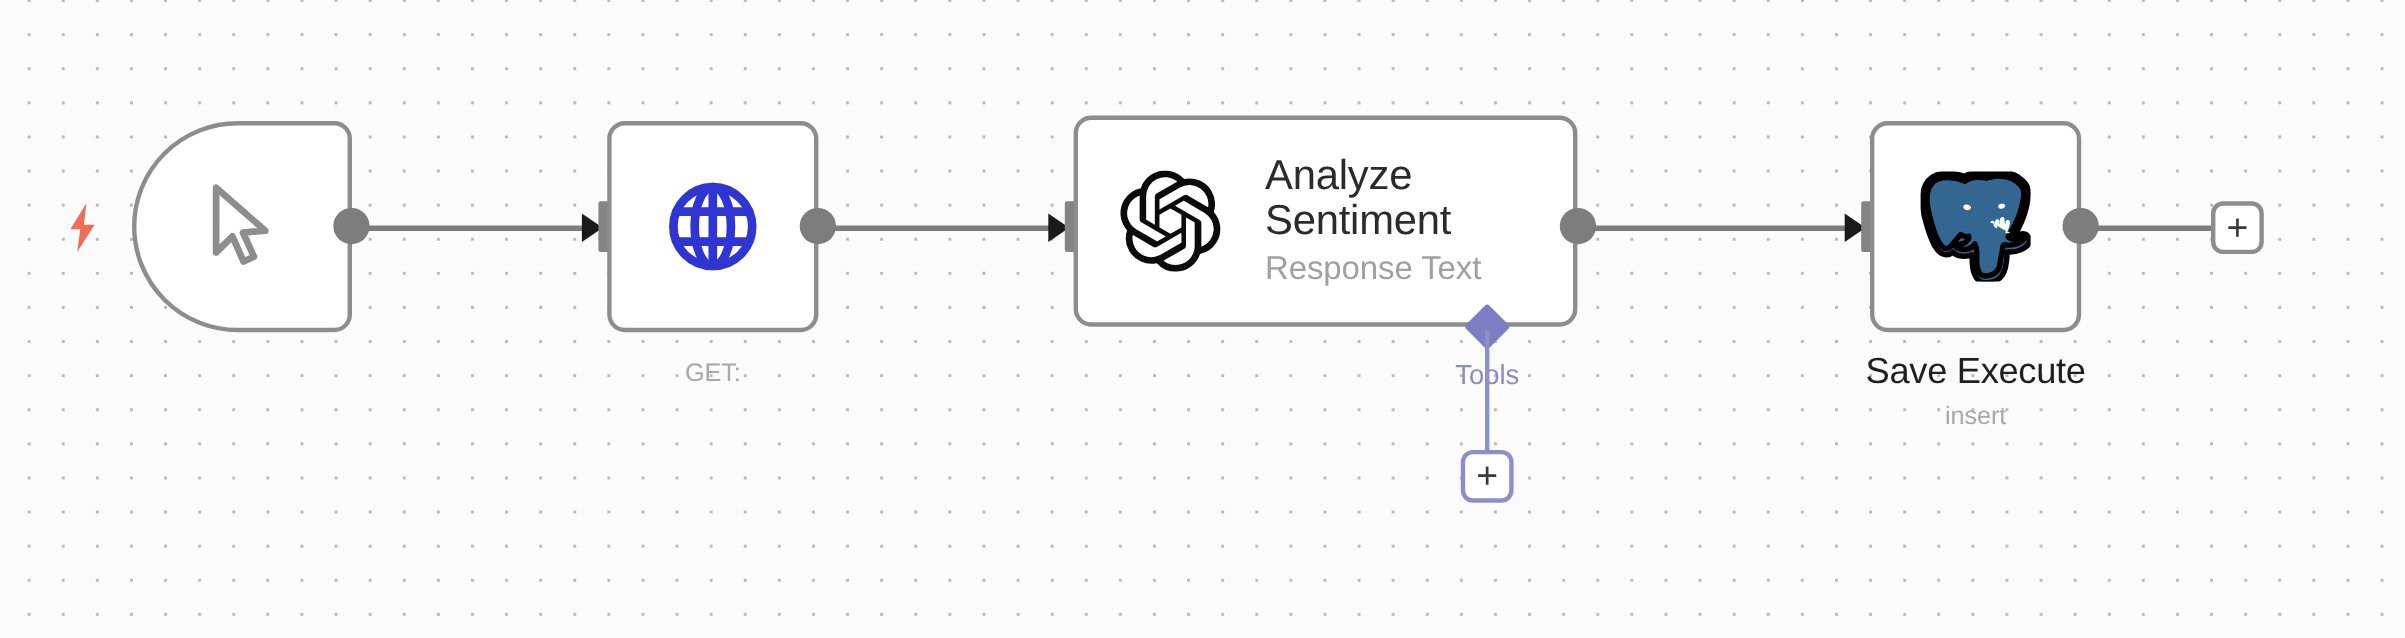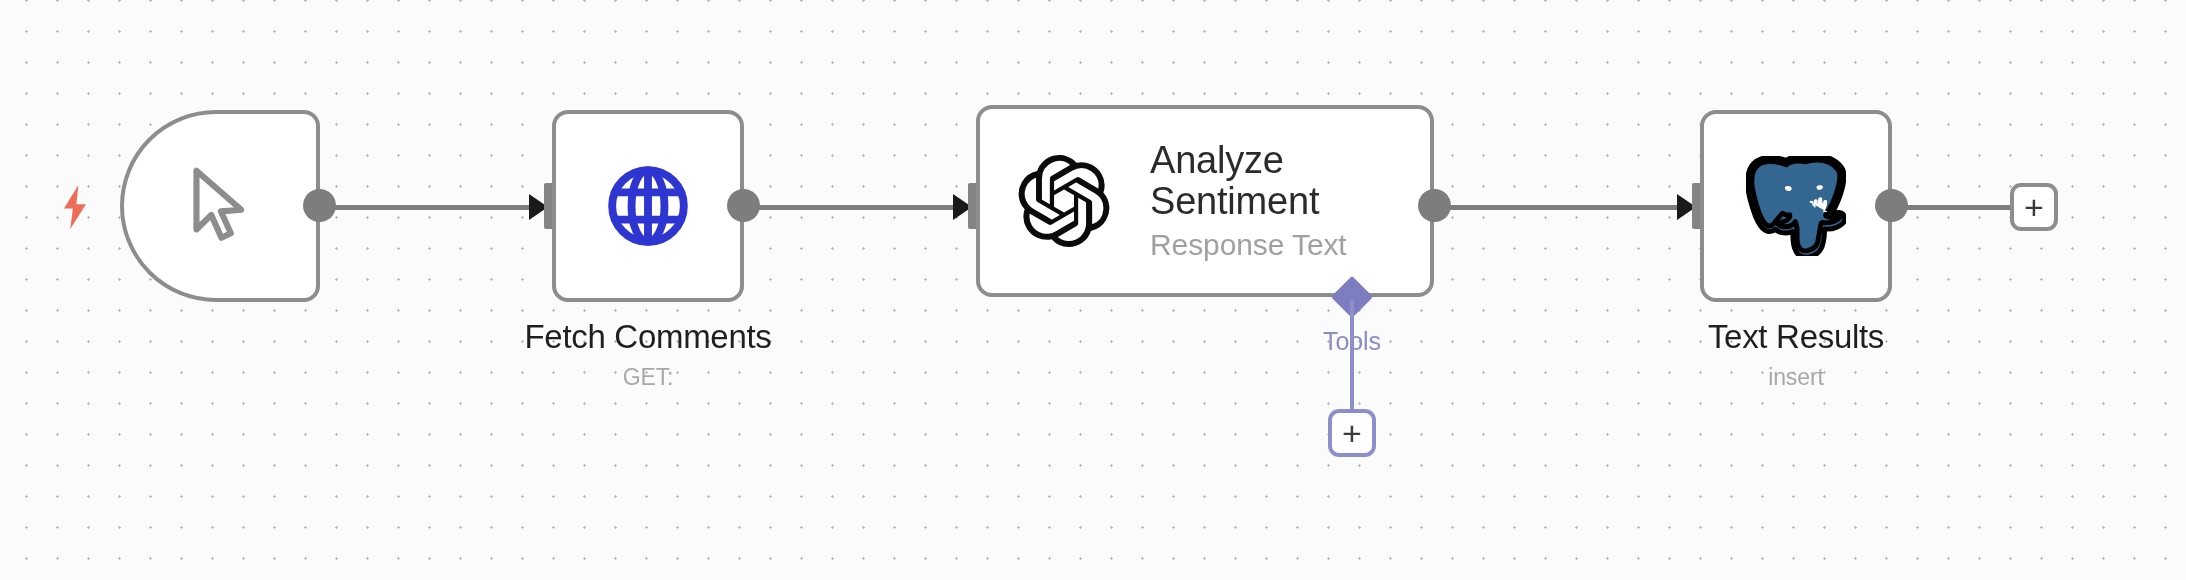--- a/index.html
+++ b/index.html
@@ -184,21 +184,20 @@
         <ellipse cx="24" cy="24" rx="9.2" ry="20" fill="none" stroke="#2f35d1" stroke-width="4.4"></ellipse>
         <line x1="4.6" y1="16.4" x2="43.4" y2="16.4" stroke="#2f35d1" stroke-width="4.4"></line>
         <line x1="4.6" y1="31.6" x2="43.4" y2="31.6" stroke="#2f35d1" stroke-width="4.4"></line>
         <line x1="24" y1="4" x2="24" y2="44" stroke="#2f35d1" stroke-width="4.4"></line>
       </svg>
     </span>
   </div>
   <div class="port-out" style="left:727px; top:189px;"></div>
 
   <div class="label" style="left:458px; top:318px; width:380px;">
-    <div class="label-title">Fetch Comments</div>
     <div class="label-sub">GET:</div>
   </div>
 
   <div class="port-in" style="left:968px; top:183px;"></div>
   <div class="node node-wide" style="left:976px; top:105px; width:458px; height:192px;gap:40px;">
     <span>
       <svg class="icon-svg" width="92" height="92" viewBox="0 0 24 24" aria-hidden="true">
         <path fill="#0b0b0b" d="M22.2819 9.8211a5.9847 5.9847 0 0 0-.5157-4.9108 6.0462 6.0462 0 0 0-6.5098-2.9A6.0651 6.0651 0 0 0 4.9807 4.1818a5.9847 5.9847 0 0 0-3.9977 2.9 6.0462 6.0462 0 0 0 .7427 7.0966 5.98 5.98 0 0 0 .511 4.9107 6.051 6.051 0 0 0 6.5146 2.9001A5.9847 5.9847 0 0 0 13.2599 24a6.0557 6.0557 0 0 0 5.7718-4.2058 5.9894 5.9894 0 0 0 3.9977-2.9001 6.0557 6.0557 0 0 0-.7475-7.0729zm-9.022 12.6081a4.4755 4.4755 0 0 1-2.8764-1.0408l.1419-.0804 4.7783-2.7582a.7948.7948 0 0 0 .3927-.6813v-6.7369l2.02 1.1686a.071.071 0 0 1 .038.052v5.5826a4.504 4.504 0 0 1-4.4945 4.4944zm-9.6607-4.1254a4.4708 4.4708 0 0 1-.5346-3.0137l.142.0852 4.783 2.7582a.7712.7712 0 0 0 .7806 0l5.8428-3.3685v2.3324a.0804.0804 0 0 1-.0332.0615L9.74 19.9502a4.4992 4.4992 0 0 1-6.1408-1.6464zM2.3408 7.8956a4.485 4.485 0 0 1 2.3655-1.9728V11.6a.7664.7664 0 0 0 .3879.6765l5.8144 3.3543-2.0201 1.1685a.0757.0757 0 0 1-.071 0l-4.8303-2.7865A4.504 4.504 0 0 1 2.3408 7.872zm16.5963 3.8558L13.1038 8.364 15.1192 7.2a.0757.0757 0 0 1 .071 0l4.8303 2.7913a4.4944 4.4944 0 0 1-.6765 8.1042v-5.6772a.79.79 0 0 0-.407-.667zm2.0107-3.0231l-.142-.0852-4.7735-2.7818a.7759.7759 0 0 0-.7854 0L9.409 9.2297V6.8974a.0662.0662 0 0 1 .0284-.0615l4.8303-2.7866a4.4992 4.4992 0 0 1 6.6802 4.66zM8.3065 12.863l-2.02-1.1638a.0804.0804 0 0 1-.0379-.0567V6.0742a4.4992 4.4992 0 0 1 7.3757-3.4537l-.142.0805L8.704 5.459a.7948.7948 0 0 0-.3927.6813zm1.0976-2.3654l2.602-1.4998 2.6069 1.4998v2.9994l-2.5974 1.4997-2.6067-1.4997Z"></path>
       </svg>
     </span>
@@ -224,19 +223,19 @@
           <path d="M237.906 160.083c-29.74 6.135-31.785-3.934-31.785-3.934 31.4-46.593 44.527-105.736 33.2-120.211-30.904-39.485-84.399-20.811-85.292-20.327l-.287.052c-5.876-1.22-12.451-1.946-19.842-2.067-13.456-.22-23.664 3.528-31.41 9.402 0 0-95.43-39.314-90.991 49.444.945 18.882 27.065 142.884 58.223 105.431C81.108 163.928 92.12 151.05 92.12 151.05c5.466 3.632 12.014 5.483 18.874 4.817l.532-.453c-.166 1.7-.09 3.363.213 5.332-8.026 8.967-5.667 10.541-21.711 13.844-16.235 3.346-6.698 9.302-.471 10.86 7.549 1.887 25.015 4.561 36.812-11.958l-.47 1.885c3.144 2.518 5.352 16.373 4.982 28.932-.371 12.559-.617 21.184 1.86 27.93 2.477 6.745 4.945 21.925 26.022 17.408 17.611-3.775 26.737-13.552 28.005-29.854.9-11.588 2.942-9.872 3.07-20.235l1.637-4.912c1.887-15.733.3-20.809 11.157-18.448l2.64.232c7.99.363 18.45-1.286 24.589-4.139 13.218-6.134 21.058-16.377 8.024-13.69h.001"></path>
           <path fill="#ffffff" stroke="#ffffff" stroke-width="4.5" d="M108.076 81.525c-2.68-.373-5.107-.028-6.335.902-.69.523-.904 1.129-.962 1.546-.154 1.105.62 2.327 1.096 2.957 1.346 1.784 3.312 3.01 5.258 3.28.282.04.563.058.842.058 3.245 0 6.196-2.527 6.456-4.392.325-2.336-3.066-3.893-6.355-4.35M196.86 81.599c-.256-1.831-3.514-2.353-6.606-1.923-3.088.43-6.082 1.824-5.832 3.659.2 1.427 2.777 3.863 5.827 3.863.258 0 .518-.017.78-.054 2.036-.282 3.53-1.575 4.24-2.32 1.08-1.136 1.706-2.402 1.591-3.225"></path>
           <path fill="#ffffff" stroke="#ffffff" stroke-width="3" d="M208.273 146.689c-.22-.663-.93-.876-2.11-.63-3.507.721-4.76.218-5.17-.084 2.717-4.138 4.952-9.14 6.157-13.852 1.142-4.464 1.772-9.242 1.438-12.003-.109-.894-.547-1.648-1.277-2.108-1.02-.64-2.428-.655-4.043.052-.106.046-.216.102-.322.165-.46.273-.877.69-1.118 1.171-.432.862-.425 1.81-.31 2.603.145 1-.004 2.03-.448 3.155-.48 1.215-1.233 2.316-2.17 3.2-1.26-1.84-2.19-3.99-2.698-6.312-.27-1.24-.4-2.555-.39-3.913.01-1.355.103-2.757.1-4.16 0-.072-.003-.143-.01-.214-.08-.782-.33-1.487-.732-2.04-.555-.765-1.38-1.223-2.33-1.29-.87-.063-1.703.158-2.413.64-1.016.69-1.703 1.814-2.17 3.022-.98 2.54-1.328 5.89-.875 9.558.315 2.55.91 5.108 1.684 7.46-2.07-1.47-4.34-3.7-5.36-6.13-.427-1.016-.63-2.03-.6-3.01.025-.85.194-1.72.28-2.61.037-.39.012-.78-.074-1.16-.178-.785-.62-1.45-1.28-1.92-.764-.545-1.73-.72-2.65-.48-1.07.28-1.946 1.07-2.52 2.26-1.004 2.08-1.18 5.2-.51 9.01.43 2.44 1.23 5 2.3 7.41-1.72-.9-3.38-2.15-4.6-3.78-.99-1.32-1.6-2.79-1.77-4.27-.11-.95.02-1.91.1-2.86.04-.44.02-.88-.06-1.3-.17-.88-.64-1.63-1.33-2.14-.84-.62-1.9-.82-2.92-.56-1.15.3-2.1 1.15-2.72 2.42"></path>
         </g>
       </svg>
     </span>
   </div>
   <div class="port-out" style="left:1875px; top:189px;"></div>
 
   <div class="label" style="left:1606px; top:318px; width:380px;">
-    <div class="label-title">Text Results</div>
+    <div class="label-title">Save Execute</div>
     <div class="label-sub">insert</div>
   </div>
 
   <div class="plus-btn" style="left:2010px; top:183px;">+</div>
 
 </div>
 
 </body></html>

